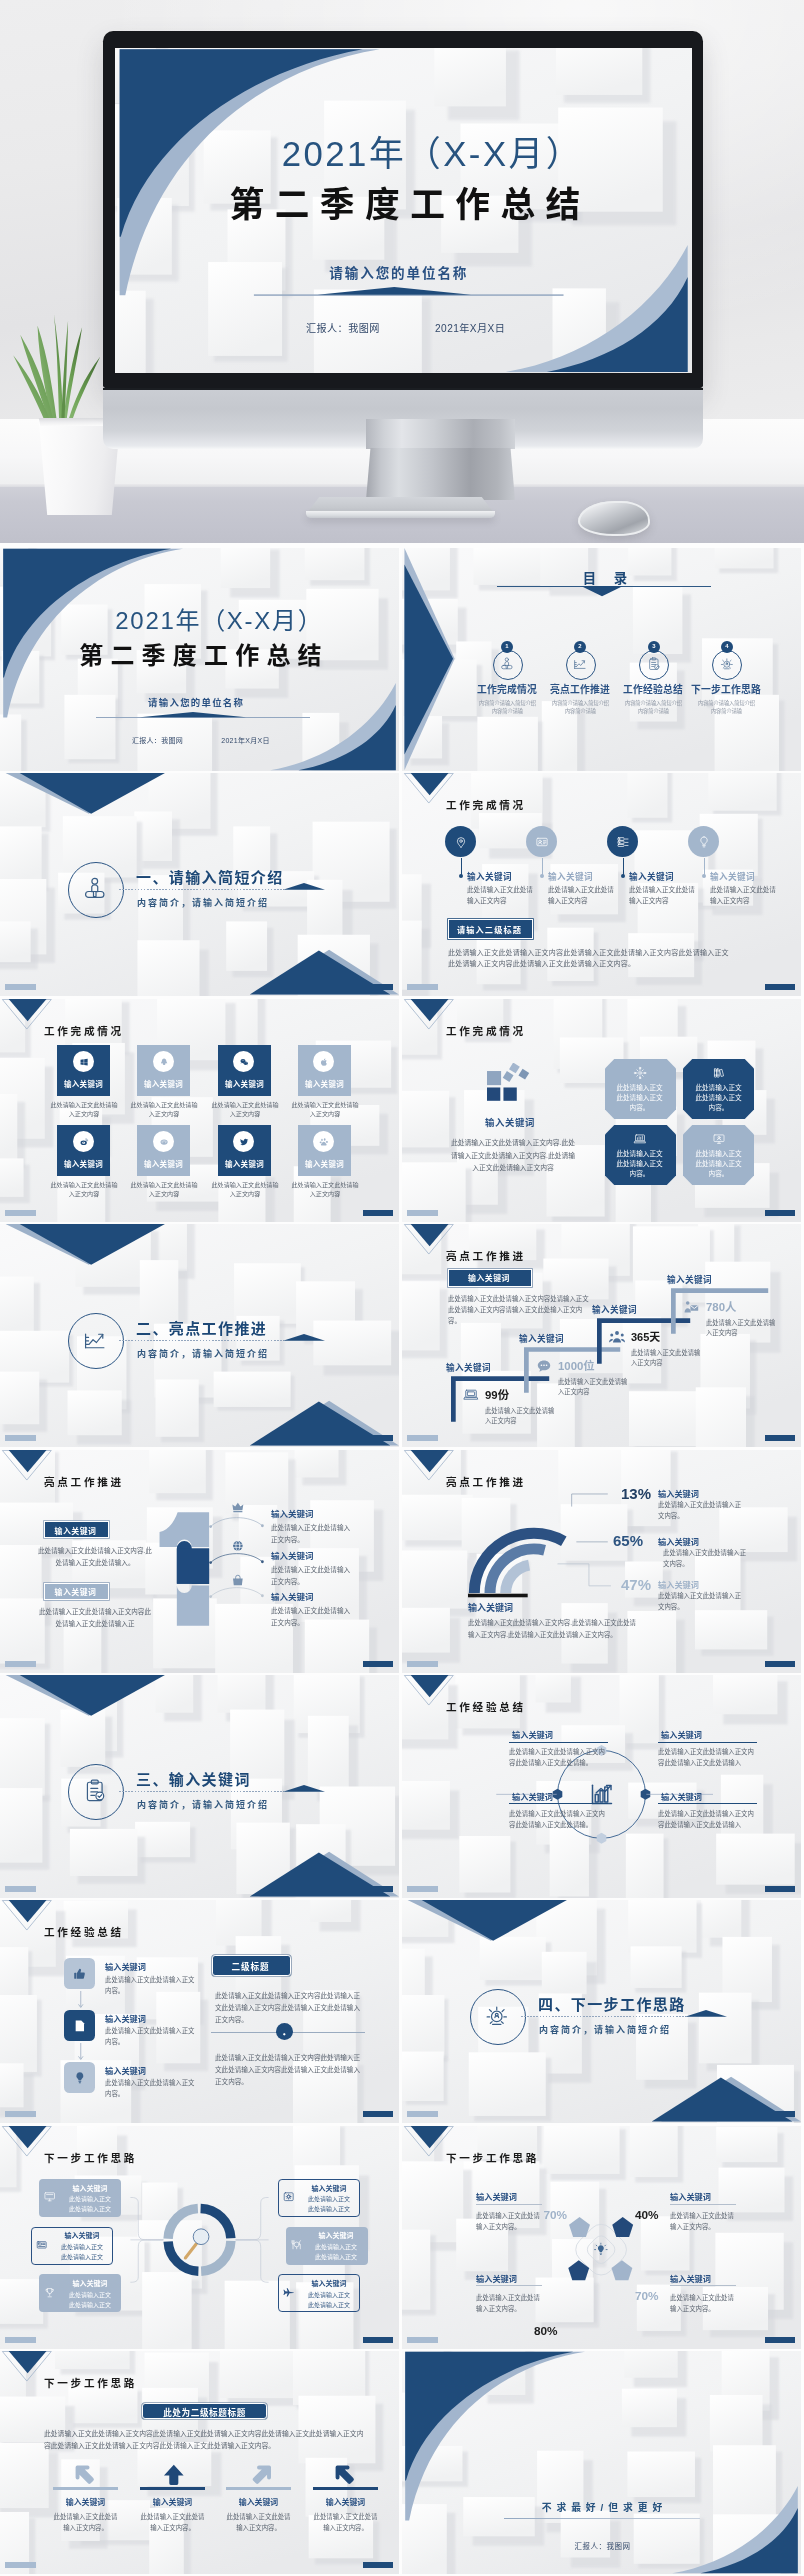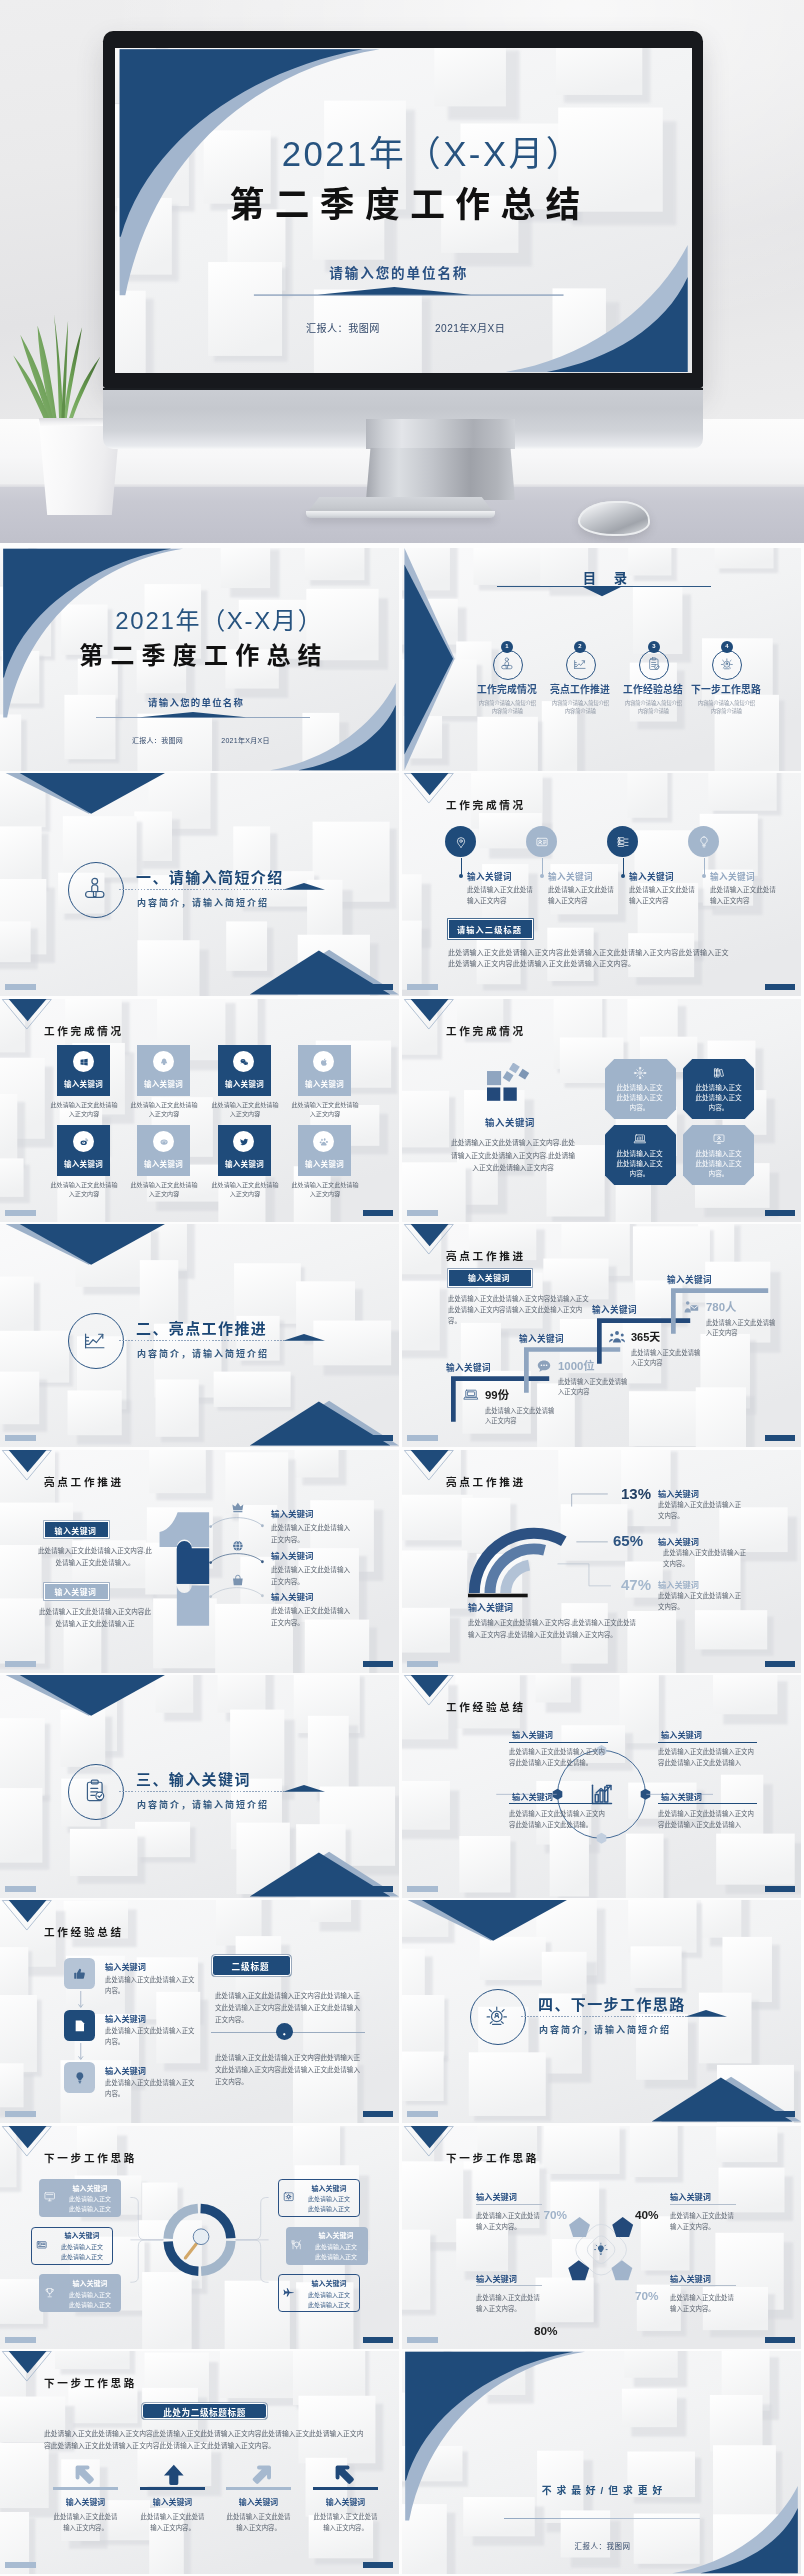--- a/index.html
+++ b/index.html
@@ -1556,19 +1556,19 @@
           <rect x="-7" y="195" width="64" height="89" fill="url(#gSq)"></rect>
           <rect x="407" y="219" width="86" height="101" fill="#d4d6db" opacity=".5" filter="url(#softblur)"></rect>
           <rect x="396" y="208" width="86" height="101" fill="url(#gSq)"></rect>
         </svg>
         <svg class="abs" style="left:0;top:0" width="399" height="223" viewBox="0 0 508 284">
           <path d="M4 1 L233 1 C134 17 36 84 9 216 L4 216 Z" fill="#a2b5cd"></path>
           <path d="M4 1 L218 1 C122 18 30 78 5 165 L4 165 Z" fill="#1f4b7a"></path>
           <path d="M504 172 L504 283 L344 283 C412 272 474 230 504 172 Z" fill="#aabcd2"></path>
           <path d="M504 200 L504 283 L380 283 C436 272 484 244 504 200 Z" fill="#1f4b7a"></path>
         </svg>
-        <div class="abs" style="left:71px;top:132px;width:259px;text-align:center;font-size:9.8px;font-weight:bold;color:#27537f;letter-spacing:1.1px;">不 求 最 好 / 但 求 更 好</div>
+        <div class="abs" style="left:71px;top:149px;width:259px;text-align:center;font-size:9.8px;font-weight:bold;color:#27537f;letter-spacing:1.1px;">不 求 最 好 / 但 求 更 好</div>
         <div class="abs" style="left:102px;top:167px;width:196px;height:0.8px;background:linear-gradient(90deg,#93a8c2,#c6d0de);"></div>
         <div class="abs" style="left:71px;top:189px;width:259px;text-align:center;font-size:7.5px;color:#33496a;letter-spacing:0.5px;">汇报人：我图网</div>
       </div>
     </div>
 </div>
 
 
 </body></html>

